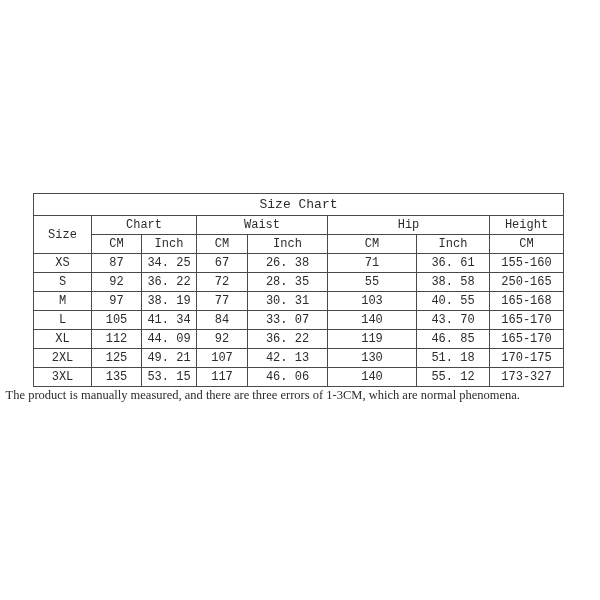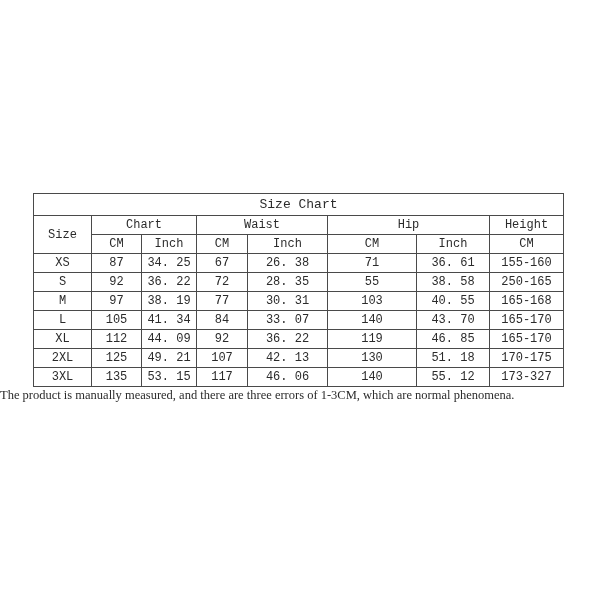--- a/index.html
+++ b/index.html
@@ -39,21 +39,21 @@
   .size-table tr.title-row th {
     height: 21px;
     line-height: 21px;
     font-size: 13px;
   }
   .note {
     position: absolute;
     top: 387px;
     left: 0;
     width: 520px;
-    text-align: left;
+    text-align: right;
     font-family: "Liberation Serif", serif;
     font-size: 12.5px;
     line-height: 16px;
     color: #2b2b2b;
   }
 </style>
 </head>
 <body>
 
 <div class="canvas">

